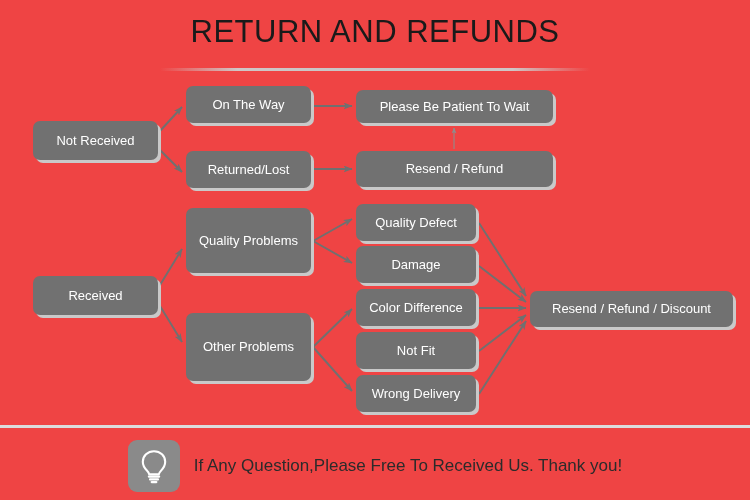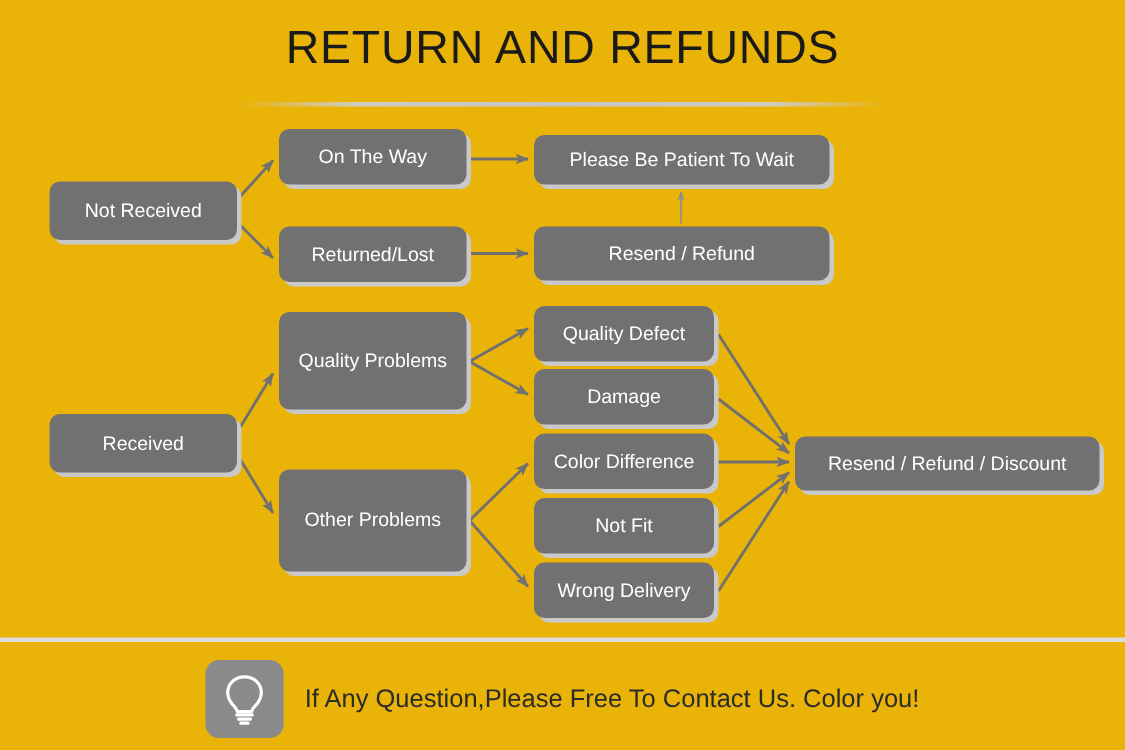--- a/index.html
+++ b/index.html
@@ -4,21 +4,21 @@
 <style>
   html, body {
     margin: 0;
     padding: 0;
     background: #ffffff;
   }
   #page {
     position: relative;
     width: 750px;
     height: 500px;
-    background: #eab308;
+    background: #ef4444;
     font-family: "Liberation Sans", sans-serif;
     overflow: hidden;
   }
   #title {
     position: absolute;
     left: 0;
     top: 14px;
     width: 750px;
     text-align: center;
     font-size: 31px;
@@ -254,16 +254,16 @@
     <div id="bulb-icon">
       <svg width="34" height="38" viewBox="0 0 34 38" aria-hidden="true">
         <path d="M17 4.2 C10.6 4.2 5.8 8.9 5.8 14.8 C5.8 18.6 7.7 21.3 9.9 23.6
                  C11.3 25.1 12.0 26.1 12.2 27.4 L21.8 27.4 C22.0 26.1 22.7 25.1 24.1 23.6
                  C26.3 21.3 28.2 18.6 28.2 14.8 C28.2 8.9 23.4 4.2 17 4.2 Z" fill="none" stroke="#ffffff" stroke-width="2.1" stroke-linejoin="round"></path>
         <line x1="11.8" y1="29.6" x2="22.2" y2="29.6" stroke="#ffffff" stroke-width="2.1" stroke-linecap="round"></line>
         <line x1="13.0" y1="32.4" x2="21.0" y2="32.4" stroke="#ffffff" stroke-width="2.1" stroke-linecap="round"></line>
         <line x1="14.6" y1="35.1" x2="19.4" y2="35.1" stroke="#ffffff" stroke-width="2.1" stroke-linecap="round"></line>
       </svg>
     </div>
-    <div id="footer-text">If Any Question,Please Free To Contact Us. Color you!</div>
+    <div id="footer-text">If Any Question,Please Free To Received Us. Thank you!</div>
   </div>
 
 </div>
 
 </body></html>

